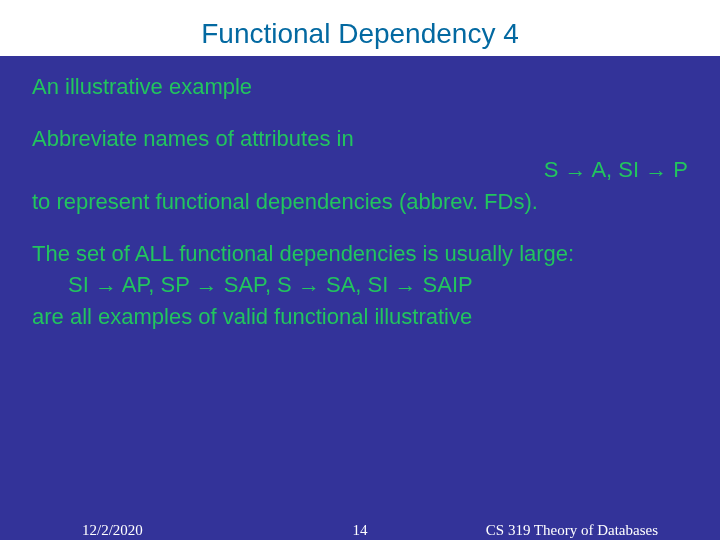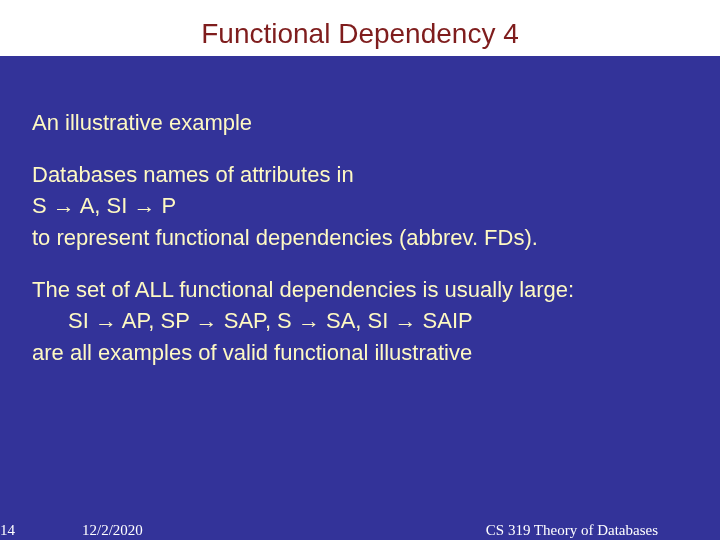--- a/index.html
+++ b/index.html
@@ -12,42 +12,41 @@
   }
   .slide {
     width: 720px;
     height: 540px;
     background: #333399;
     position: relative;
     box-sizing: border-box;
   }
   .title {
     text-align: center;
-    color: #7f1d1d;
+    color: #0369a1;
     background: #ffffff;
     font-size: 28px;
     padding: 18px 0 6px 0;
     margin: 0;
     font-weight: normal;
   }
   .body {
     padding: 16px 32px 0 32px;
-    color: #fef9c3;
+    color: #22c55e;
     font-size: 22px;
     line-height: 1.35;
-    margin-top: 36px;
   }
   .body p {
     margin: 0 0 2px 0;
   }
   .indent {
     padding-left: 36px;
   }
   .center-line {
-    text-align: left;
+    text-align: right;
   }
   .spacer {
     height: 20px;
   }
   .footer {
     position: absolute;
     bottom: 18px;
     left: 0;
     width: 100%;
     color: #ffffff;
@@ -55,40 +54,40 @@
     font-size: 15px;
   }
   .footer .date {
     position: absolute;
     left: 82px;
   }
   .footer .page {
     position: absolute;
     left: 0;
     width: 100%;
-    text-align: left;
+    text-align: center;
   }
   .footer .course {
     position: absolute;
     right: 62px;
   }
   .arrow {
     font-family: Arial, sans-serif;
   }
 </style>
 </head>
 <body>
 
 <div class="slide">
   <h1 class="title">Functional Dependency 4</h1>
 
   <div class="body">
     <p>An illustrative example</p>
     <div class="spacer"></div>
-    <p>Databases names of attributes in</p>
+    <p>Abbreviate names of attributes in</p>
     <p class="center-line arrow">S → A, SI → P</p>
     <p>to represent functional dependencies (abbrev. FDs).</p>
     <div class="spacer"></div>
     <p>The set of ALL functional dependencies is usually large:</p>
     <p class="indent arrow">SI → AP, SP → SAP, S → SA, SI → SAIP</p>
     <p>are all examples of valid functional illustrative</p>
   </div>
 
   <div class="footer">
     <span class="date">12/2/2020</span>

